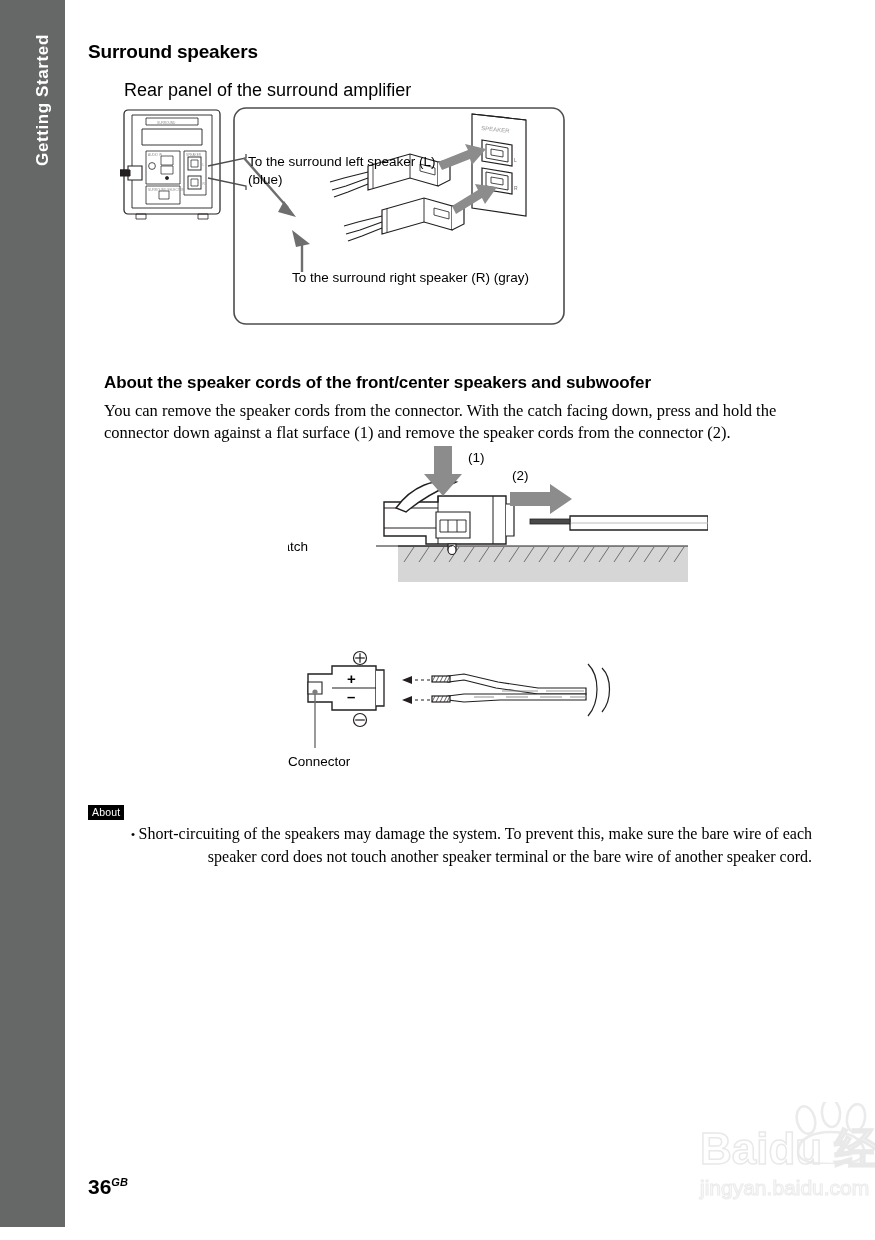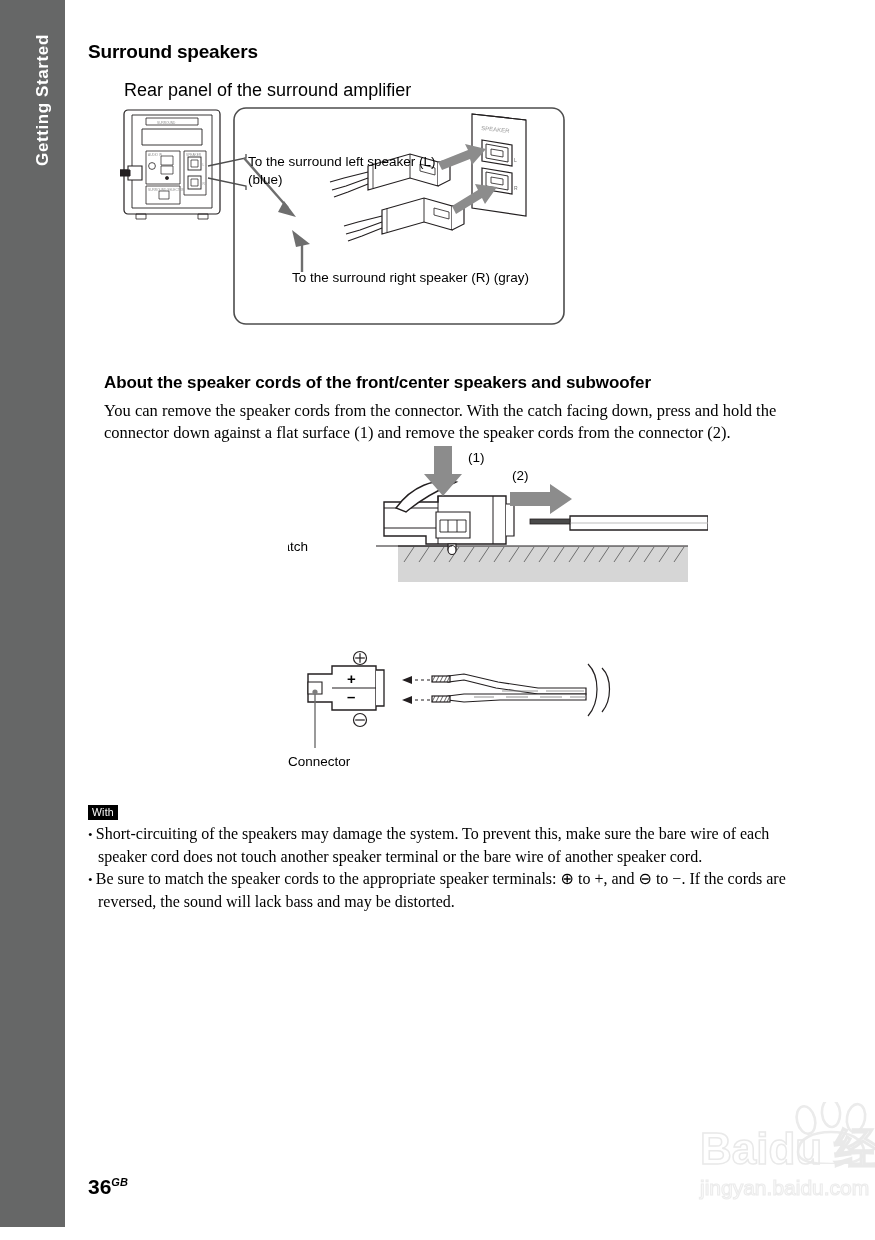--- a/index.html
+++ b/index.html
@@ -105,20 +105,21 @@
     font-size: 10.5px;
     font-weight: normal;
     line-height: 13px;
     padding: 1px 4px 1px 4px;
     letter-spacing: 0.2px;
   }
   ul.note-list {
     list-style: none;
     margin: 3px 0 0 0;
     padding: 0;
+    text-align: right;
   }
   ul.note-list li {
     font-family: "Liberation Serif", serif;
     font-size: 16px;
     line-height: 21.5px;
     padding-left: 10px;
     text-indent: -10px;
     margin-bottom: 1px;
   }
   ul.note-list li::before {
@@ -460,24 +461,23 @@
         <path d="M300,16 C312,28 312,54 300,68"></path>
         <path d="M314,20 C324,30 324,52 314,64"></path>
       </g>
 
       <line x1="27" y1="46" x2="27" y2="100" stroke="#6f6f6f" stroke-width="1.4"></line>
       <text x="0" y="118" font-size="13.5" fill="#000000">Connector</text>
     </svg>
   </div>
 
   <div id="note-block">
-    <span id="note-badge">With</span>
+    <span id="note-badge">About</span>
     <ul class="note-list">
       <li>Short-circuiting of the speakers may damage the system. To prevent this, make sure the bare wire of each speaker cord does not touch another speaker terminal or the bare wire of another speaker cord.</li>
-      <li>Be sure to match the speaker cords to the appropriate speaker terminals: ⊕ to +, and ⊖ to −. If the cords are reversed, the sound will lack bass and may be distorted.</li>
     </ul>
   </div>
 
   <div id="page-number">
     <span>36</span><sup>GB</sup>
   </div>
 
   <div id="watermark">
     <svg class="wm-paw" width="110" height="62" viewBox="0 0 110 62">
       <g fill="none" stroke="#ebebeb" stroke-width="2.6">

